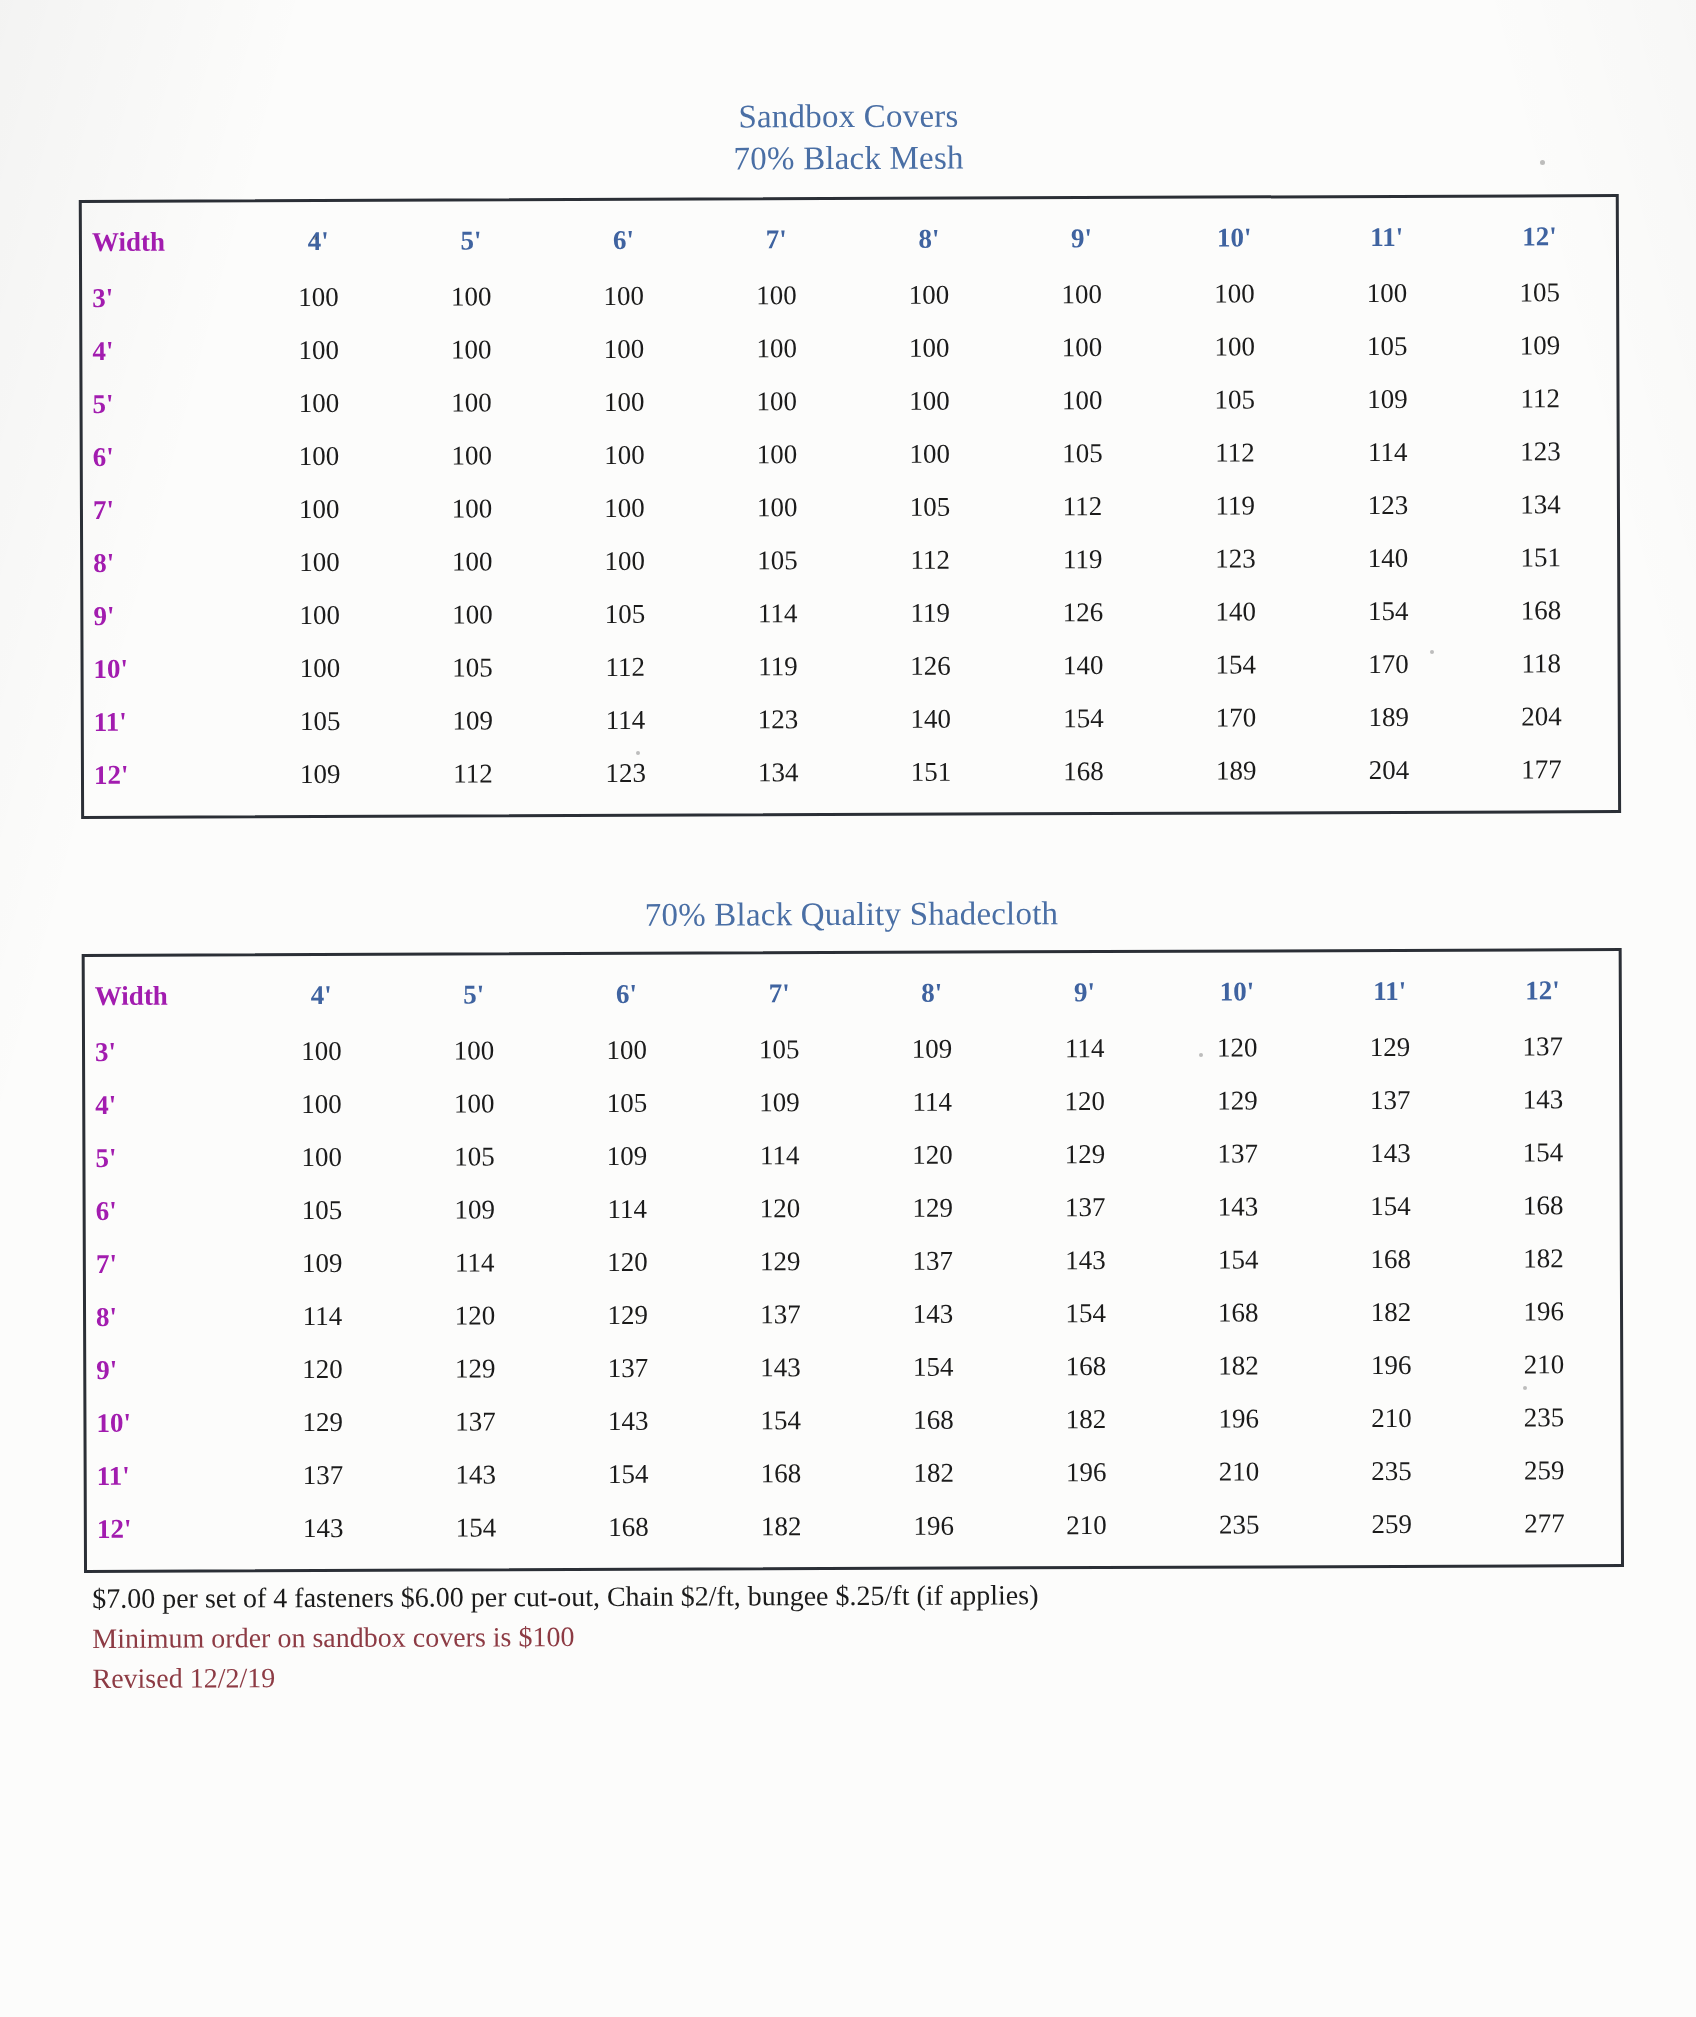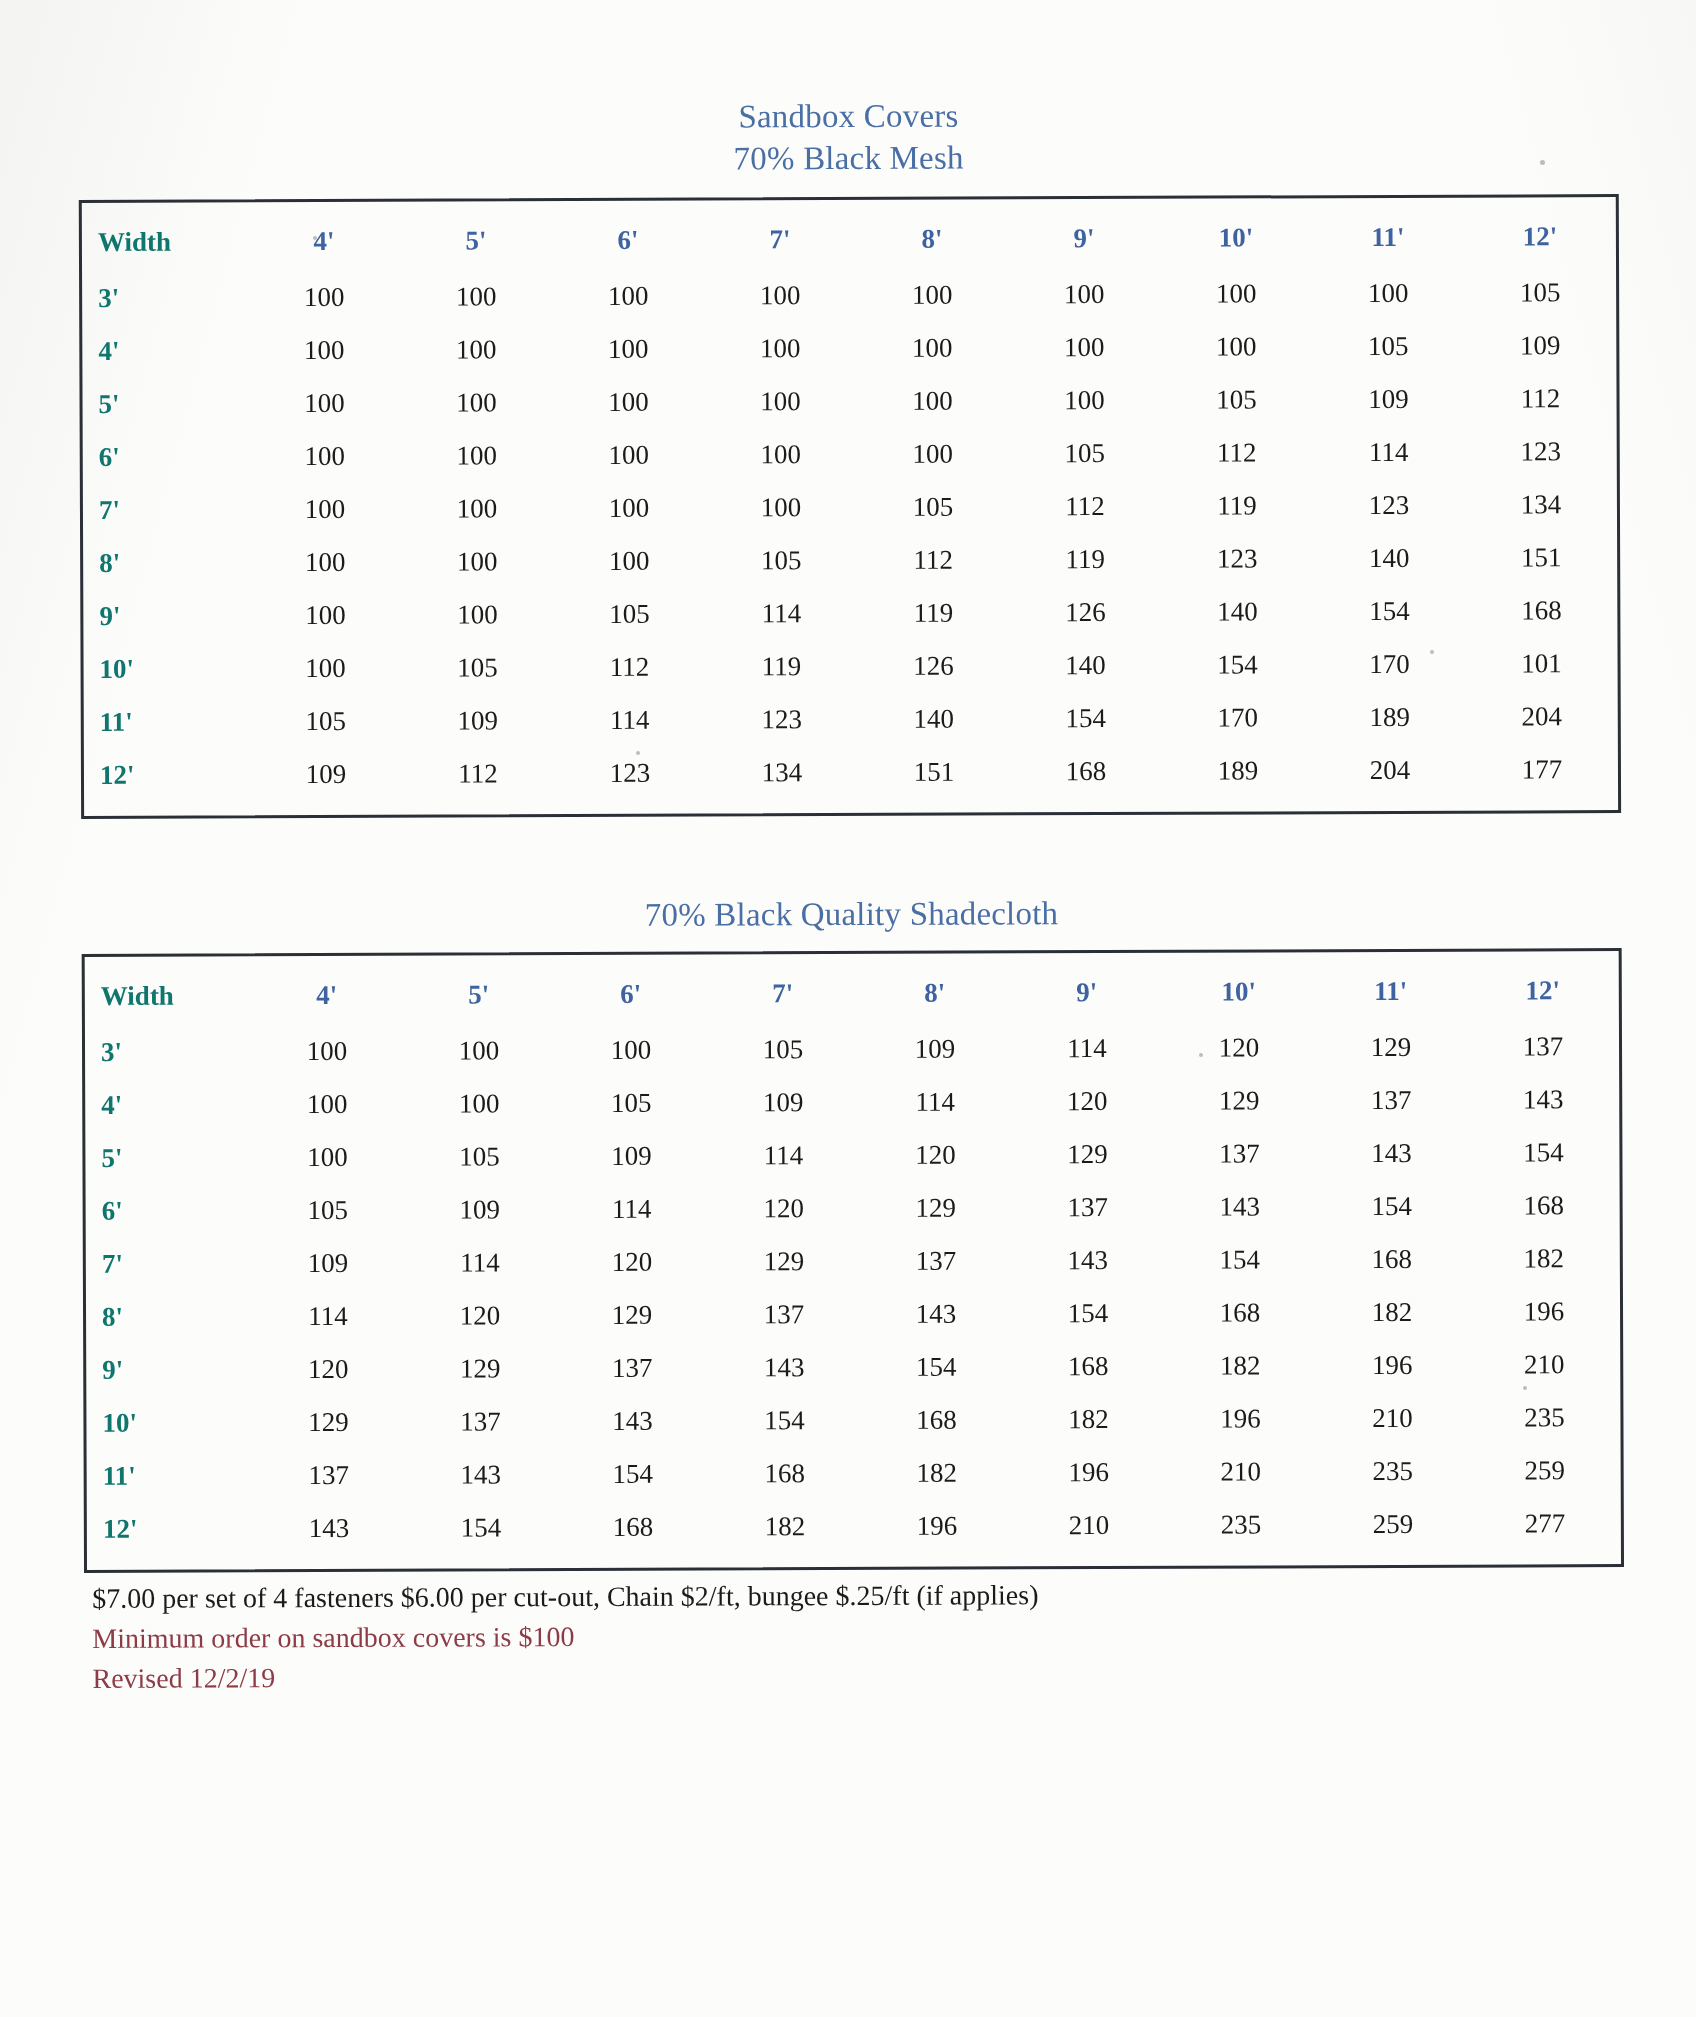--- a/index.html
+++ b/index.html
@@ -68,24 +68,24 @@
     font-weight: normal;
   }
   th {
     color: #3f63a0;
     font-weight: bold;
     font-size: 27px;
     padding-top: 18px;
     padding-bottom: 14px;
   }
   th.corner, td.rowhead {
-    color: #0f766e;
+    color: #a21caf;
     font-weight: bold;
     text-align: left;
-    padding-left: 16px;
+    padding-left: 10px;
     width: 150px;
   }
   .mesh-table th:first-child { text-align: left; }
 
   .footer {
     margin: 6px 78px 0 86px;
   }
   .footer-line {
     font-size: 28px;
     line-height: 1.42;
@@ -222,21 +222,21 @@
         <tr>
           <td class="rowhead">10'</td>
           <td>100</td>
           <td>105</td>
           <td>112</td>
           <td>119</td>
           <td>126</td>
           <td>140</td>
           <td>154</td>
           <td>170</td>
-          <td>101</td>
+          <td>118</td>
         </tr>
         <tr>
           <td class="rowhead">11'</td>
           <td>105</td>
           <td>109</td>
           <td>114</td>
           <td>123</td>
           <td>140</td>
           <td>154</td>
           <td>170</td>

